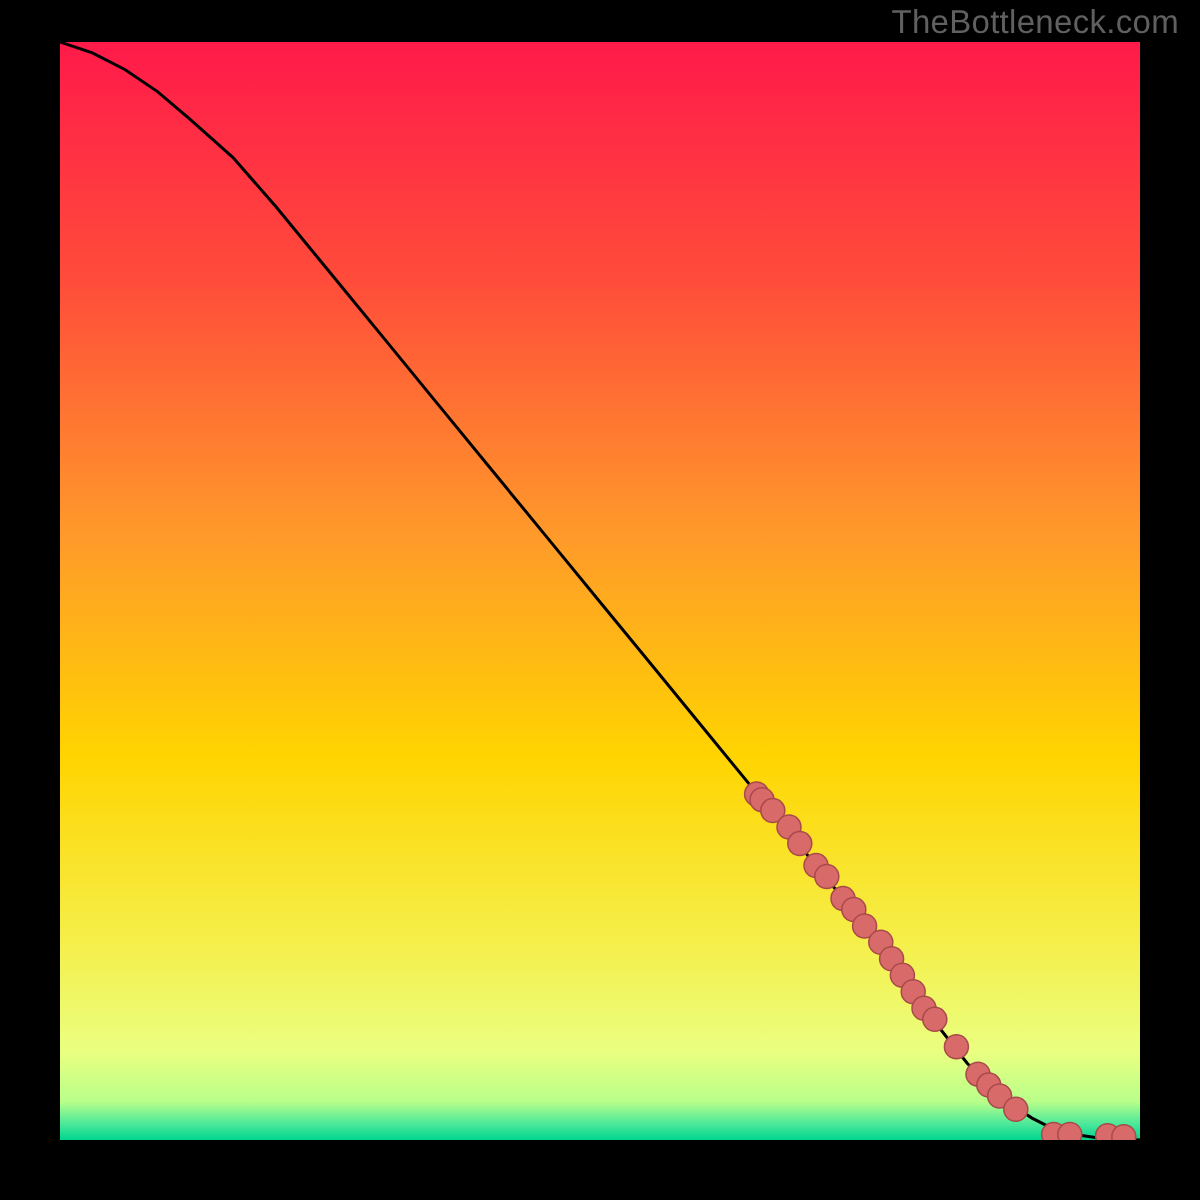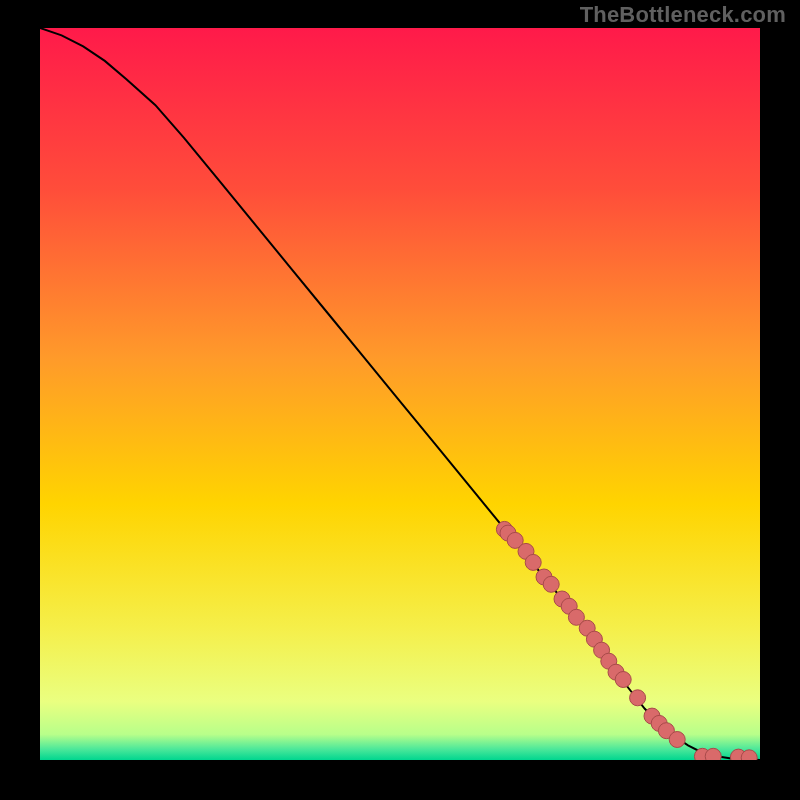--- a/index.html
+++ b/index.html
@@ -14,21 +14,21 @@
   .wrap {
     position: relative;
     width: 800px;
     height: 800px;
   }
   .watermark {
     position: absolute;
     top: 2px;
     right: 14px;
     font-size: 22px;
-    font-weight: bold;
+    font-weight: normal;
     color: #606060;
     z-index: 5;
     letter-spacing: 0.2px;
   }
   .plot-area {
     position: absolute;
     left: 40px;
     top: 28px;
     width: 720px;
     height: 732px;

